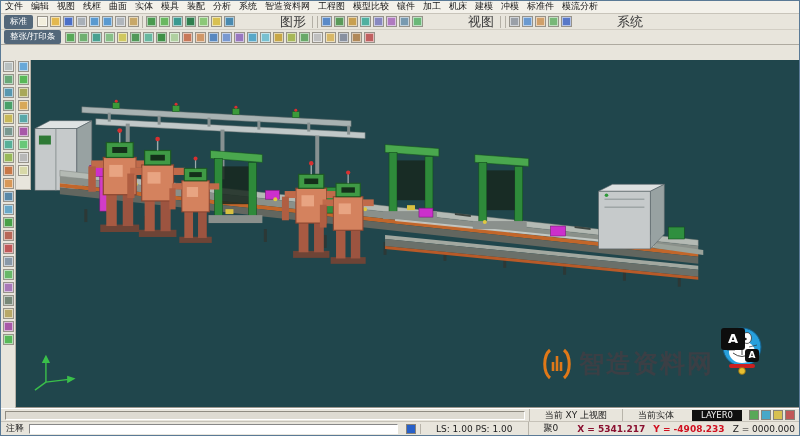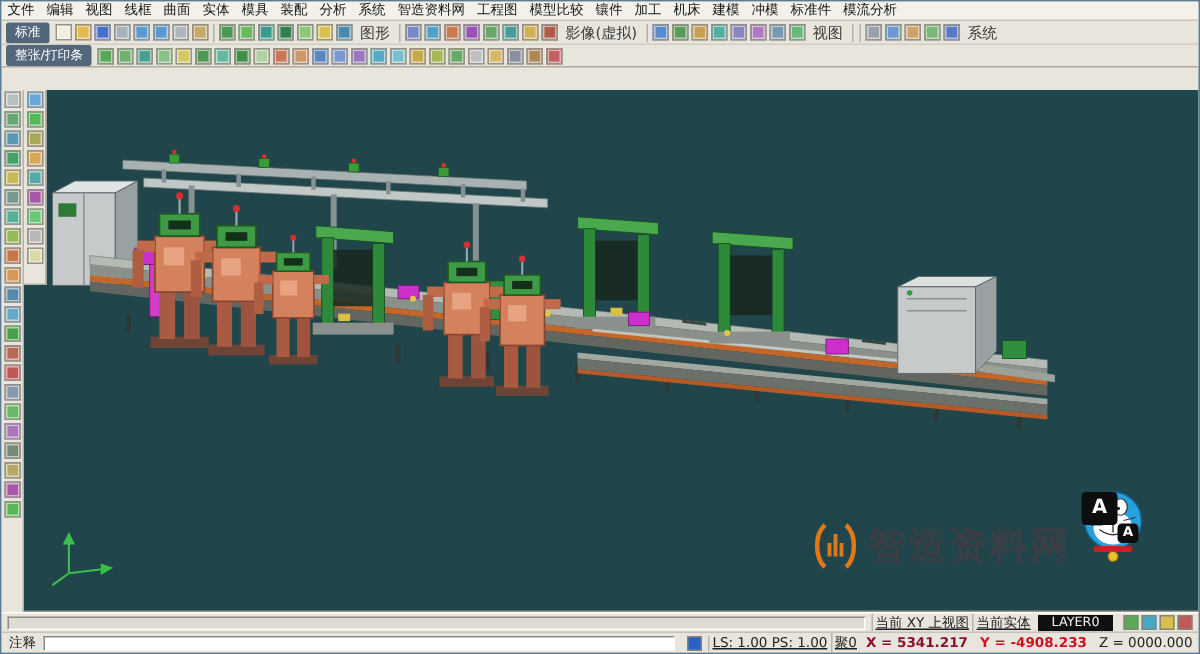--- a/index.html
+++ b/index.html
@@ -25,21 +25,21 @@
   
   .toolbar { display:flex; align-items:center; background:#e8e5dc; overflow:hidden; }
   .toolbar.row1 { height:16px; border-bottom:1px solid #d2cec4; }
   .toolbar.row2 { height:15px; border-bottom:1px solid #aeaaa0; }
   .tb-tab { background:#53677a; color:#fff; font-size:8.5px; padding:1px 6px; margin:0 3px;
             border-radius:2px; white-space:nowrap; }
   .tb-group { display:flex; align-items:center; }
   .tb-icons { display:flex; align-items:center; }
   .tool-icon { width:11px; height:11px; margin:0 1px; border:1px solid #97938a; flex:0 0 auto;
                box-shadow:inset 0 0 0 1px rgba(255,255,255,.55); }
-  .group-label { font-size:10px; color:#3a3a3a; padding:0 4px; white-space:nowrap; }
+  .group-label { font-size:13px; color:#3a3a3a; padding:0 4px; white-space:nowrap;margin-left:40px; }
   .sep { width:1px; height:12px; background:#b4b0a6; margin:0 2px; flex:0 0 auto; }
 
   
   .left-toolbar { position:absolute; width:15px; background:#e8e5dc; display:flex;
                   flex-direction:column; align-items:center; z-index:5; }
   .left-toolbar .tool-icon { margin:1px 0; }
   .col1 { left:0; top:59px; bottom:27px; border-right:1px solid #b6b2a8; }
   .col2 { left:15px; top:59px; height:130px; border-right:1px solid #b6b2a8; border-bottom:1px solid #b6b2a8; }
 
   
@@ -52,21 +52,21 @@
   .a-chip { position:absolute; background:#0d0d0d; color:#fff; font-weight:bold; text-align:center; border-radius:3px; z-index:6; }
   .a-big { right:54px; bottom:58px; width:24px; height:22px; font-size:13px; line-height:22px; }
   .a-small { right:40px; bottom:46px; width:14px; height:13px; font-size:9px; line-height:13px; }
 
   
   .statusrow { position:absolute; left:0; right:0; display:flex; align-items:center;
                background:#e8e5dc; font-size:9px; overflow:hidden; }
   .statusrow.mode { bottom:14px; height:13px; border-top:1px solid #fff; box-shadow:0 -1px 0 #9a968c; }
   .statusrow.prompt { bottom:0; height:14px; border-top:1px solid #c6c2b8; }
   .status-panel { flex:1; height:9px; margin:0 4px; background:#dedbd2; border:1px solid; border-color:#908c82 #fff #fff #908c82; }
-  .status-field { padding:0 2px; border-left:1px solid #b8b4aa; white-space:nowrap; color:#1d1d1d;text-decoration:underline; }
+  .status-field { padding:0 15px; border-left:1px solid #b8b4aa; white-space:nowrap; color:#1d1d1d; }
   .layer-badge { background:#101010; color:#f2f2f2; padding:0 9px; margin:0 3px; font-size:8.5px; line-height:11px; }
   .chips { display:flex; align-items:center; padding:0 3px; }
   .status-chip { width:10px; height:10px; margin:0 1px; border:1px solid #87837a; flex:0 0 auto; }
   .prompt-label { padding:0 5px; color:#1d1d1d; white-space:nowrap; }
   .prompt-input { flex:1; height:10px; background:#fff; border:1px solid; border-color:#888 #fff #fff #888; margin-right:4px; }
   .coord { padding:0 4px; white-space:nowrap;text-align:right; }
   .coord.x { color:#8a1030; font-weight:bold; }
   .coord.y { color:#d01020; font-weight:bold; }
   .coord.z { color:#202020; }
 </style>
@@ -120,33 +120,20 @@
           <div class="tool-icon" style="background: rgb(106, 184, 96);"></div>
           <div class="tool-icon" style="background: rgb(58, 154, 144);"></div>
           <div class="tool-icon" style="background: rgb(47, 127, 79);"></div>
           <div class="tool-icon" style="background: rgb(140, 200, 120);"></div>
           <div class="tool-icon" style="background: rgb(216, 192, 80);"></div>
           <div class="tool-icon" style="background: rgb(74, 138, 176);"></div>
         </div>
       <span class="group-label">图形</span>
     </div>
     <div class="sep"></div>
-    <div class="tb-group">
-      <div class="tb-icons">
-          <div class="tool-icon" style="background: rgb(122, 136, 200);"></div>
-          <div class="tool-icon" style="background: rgb(80, 160, 200);"></div>
-          <div class="tool-icon" style="background: rgb(200, 122, 80);"></div>
-          <div class="tool-icon" style="background: rgb(154, 80, 184);"></div>
-          <div class="tool-icon" style="background: rgb(106, 168, 106);"></div>
-          <div class="tool-icon" style="background: rgb(74, 154, 154);"></div>
-          <div class="tool-icon" style="background: rgb(208, 176, 80);"></div>
-          <div class="tool-icon" style="background: rgb(176, 90, 74);"></div>
-        </div>
-      <span class="group-label">影像(虚拟)</span>
-    </div>
     <div class="sep"></div>
     <div class="tb-group">
       <div class="tb-icons">
           <div class="tool-icon" style="background: rgb(90, 138, 200);"></div>
           <div class="tool-icon" style="background: rgb(90, 154, 90);"></div>
           <div class="tool-icon" style="background: rgb(200, 160, 80);"></div>
           <div class="tool-icon" style="background: rgb(80, 176, 160);"></div>
           <div class="tool-icon" style="background: rgb(136, 136, 192);"></div>
           <div class="tool-icon" style="background: rgb(176, 122, 192);"></div>
           <div class="tool-icon" style="background: rgb(120, 154, 176);"></div>

